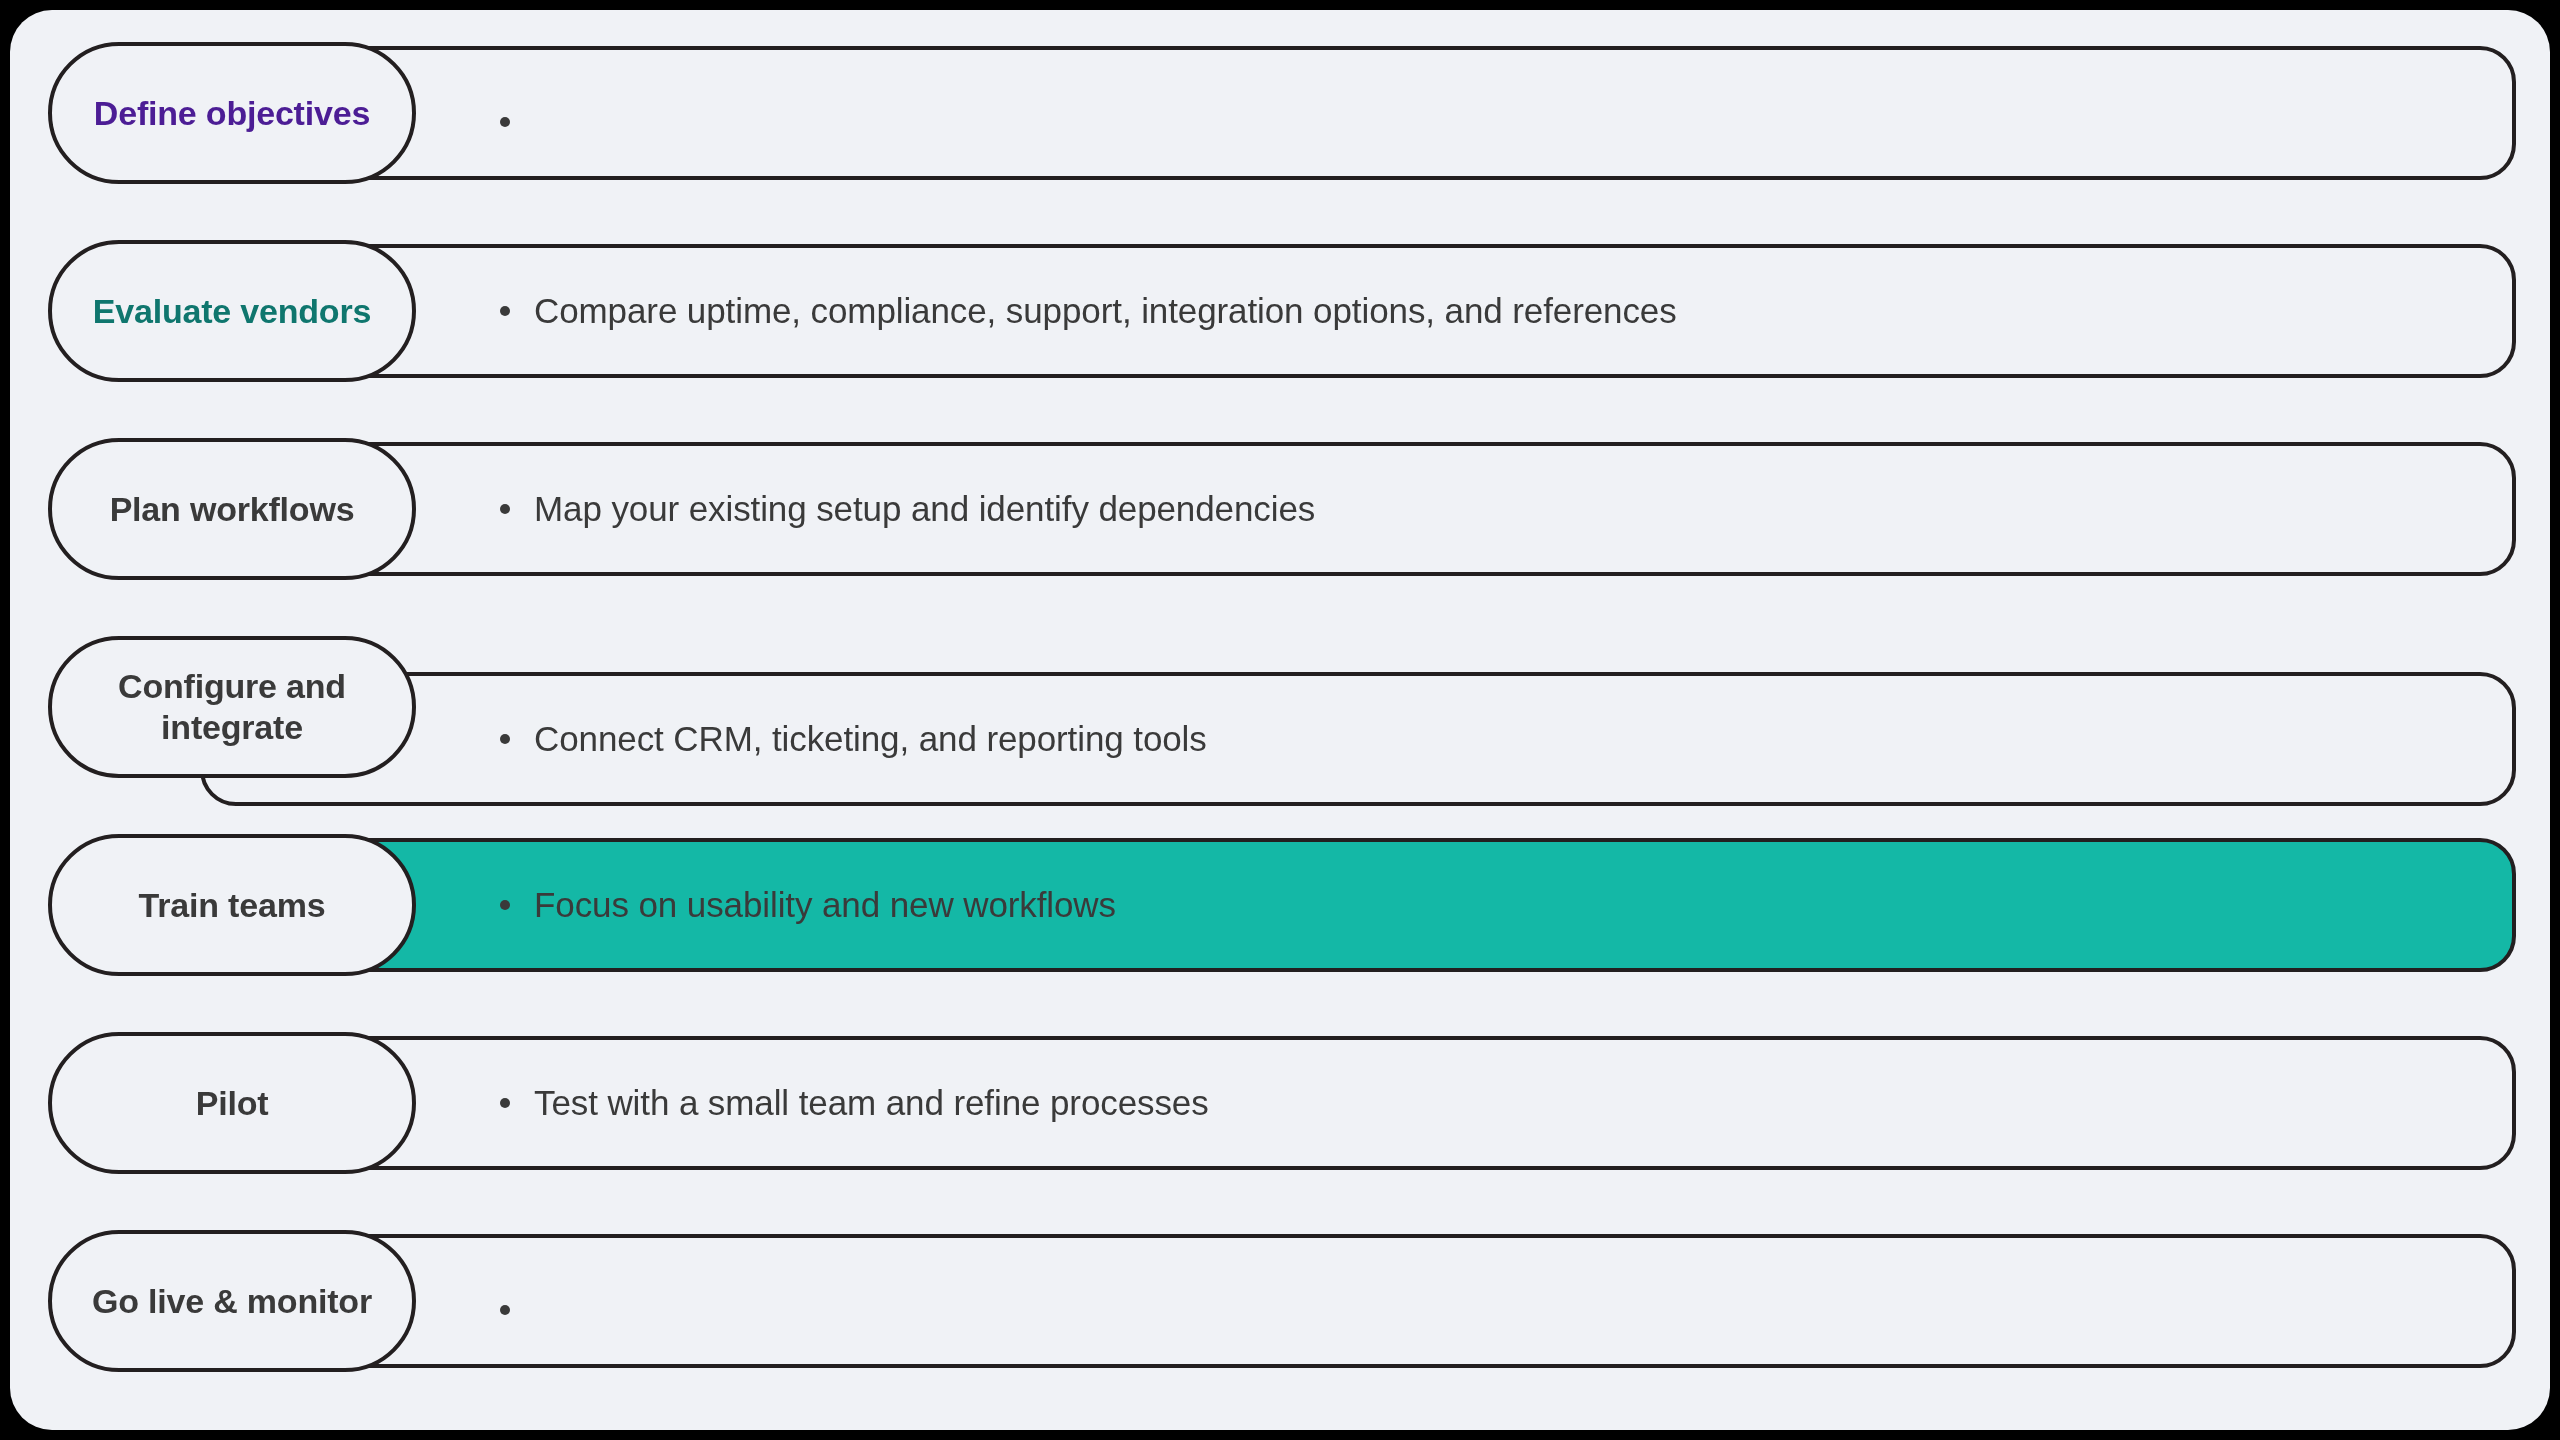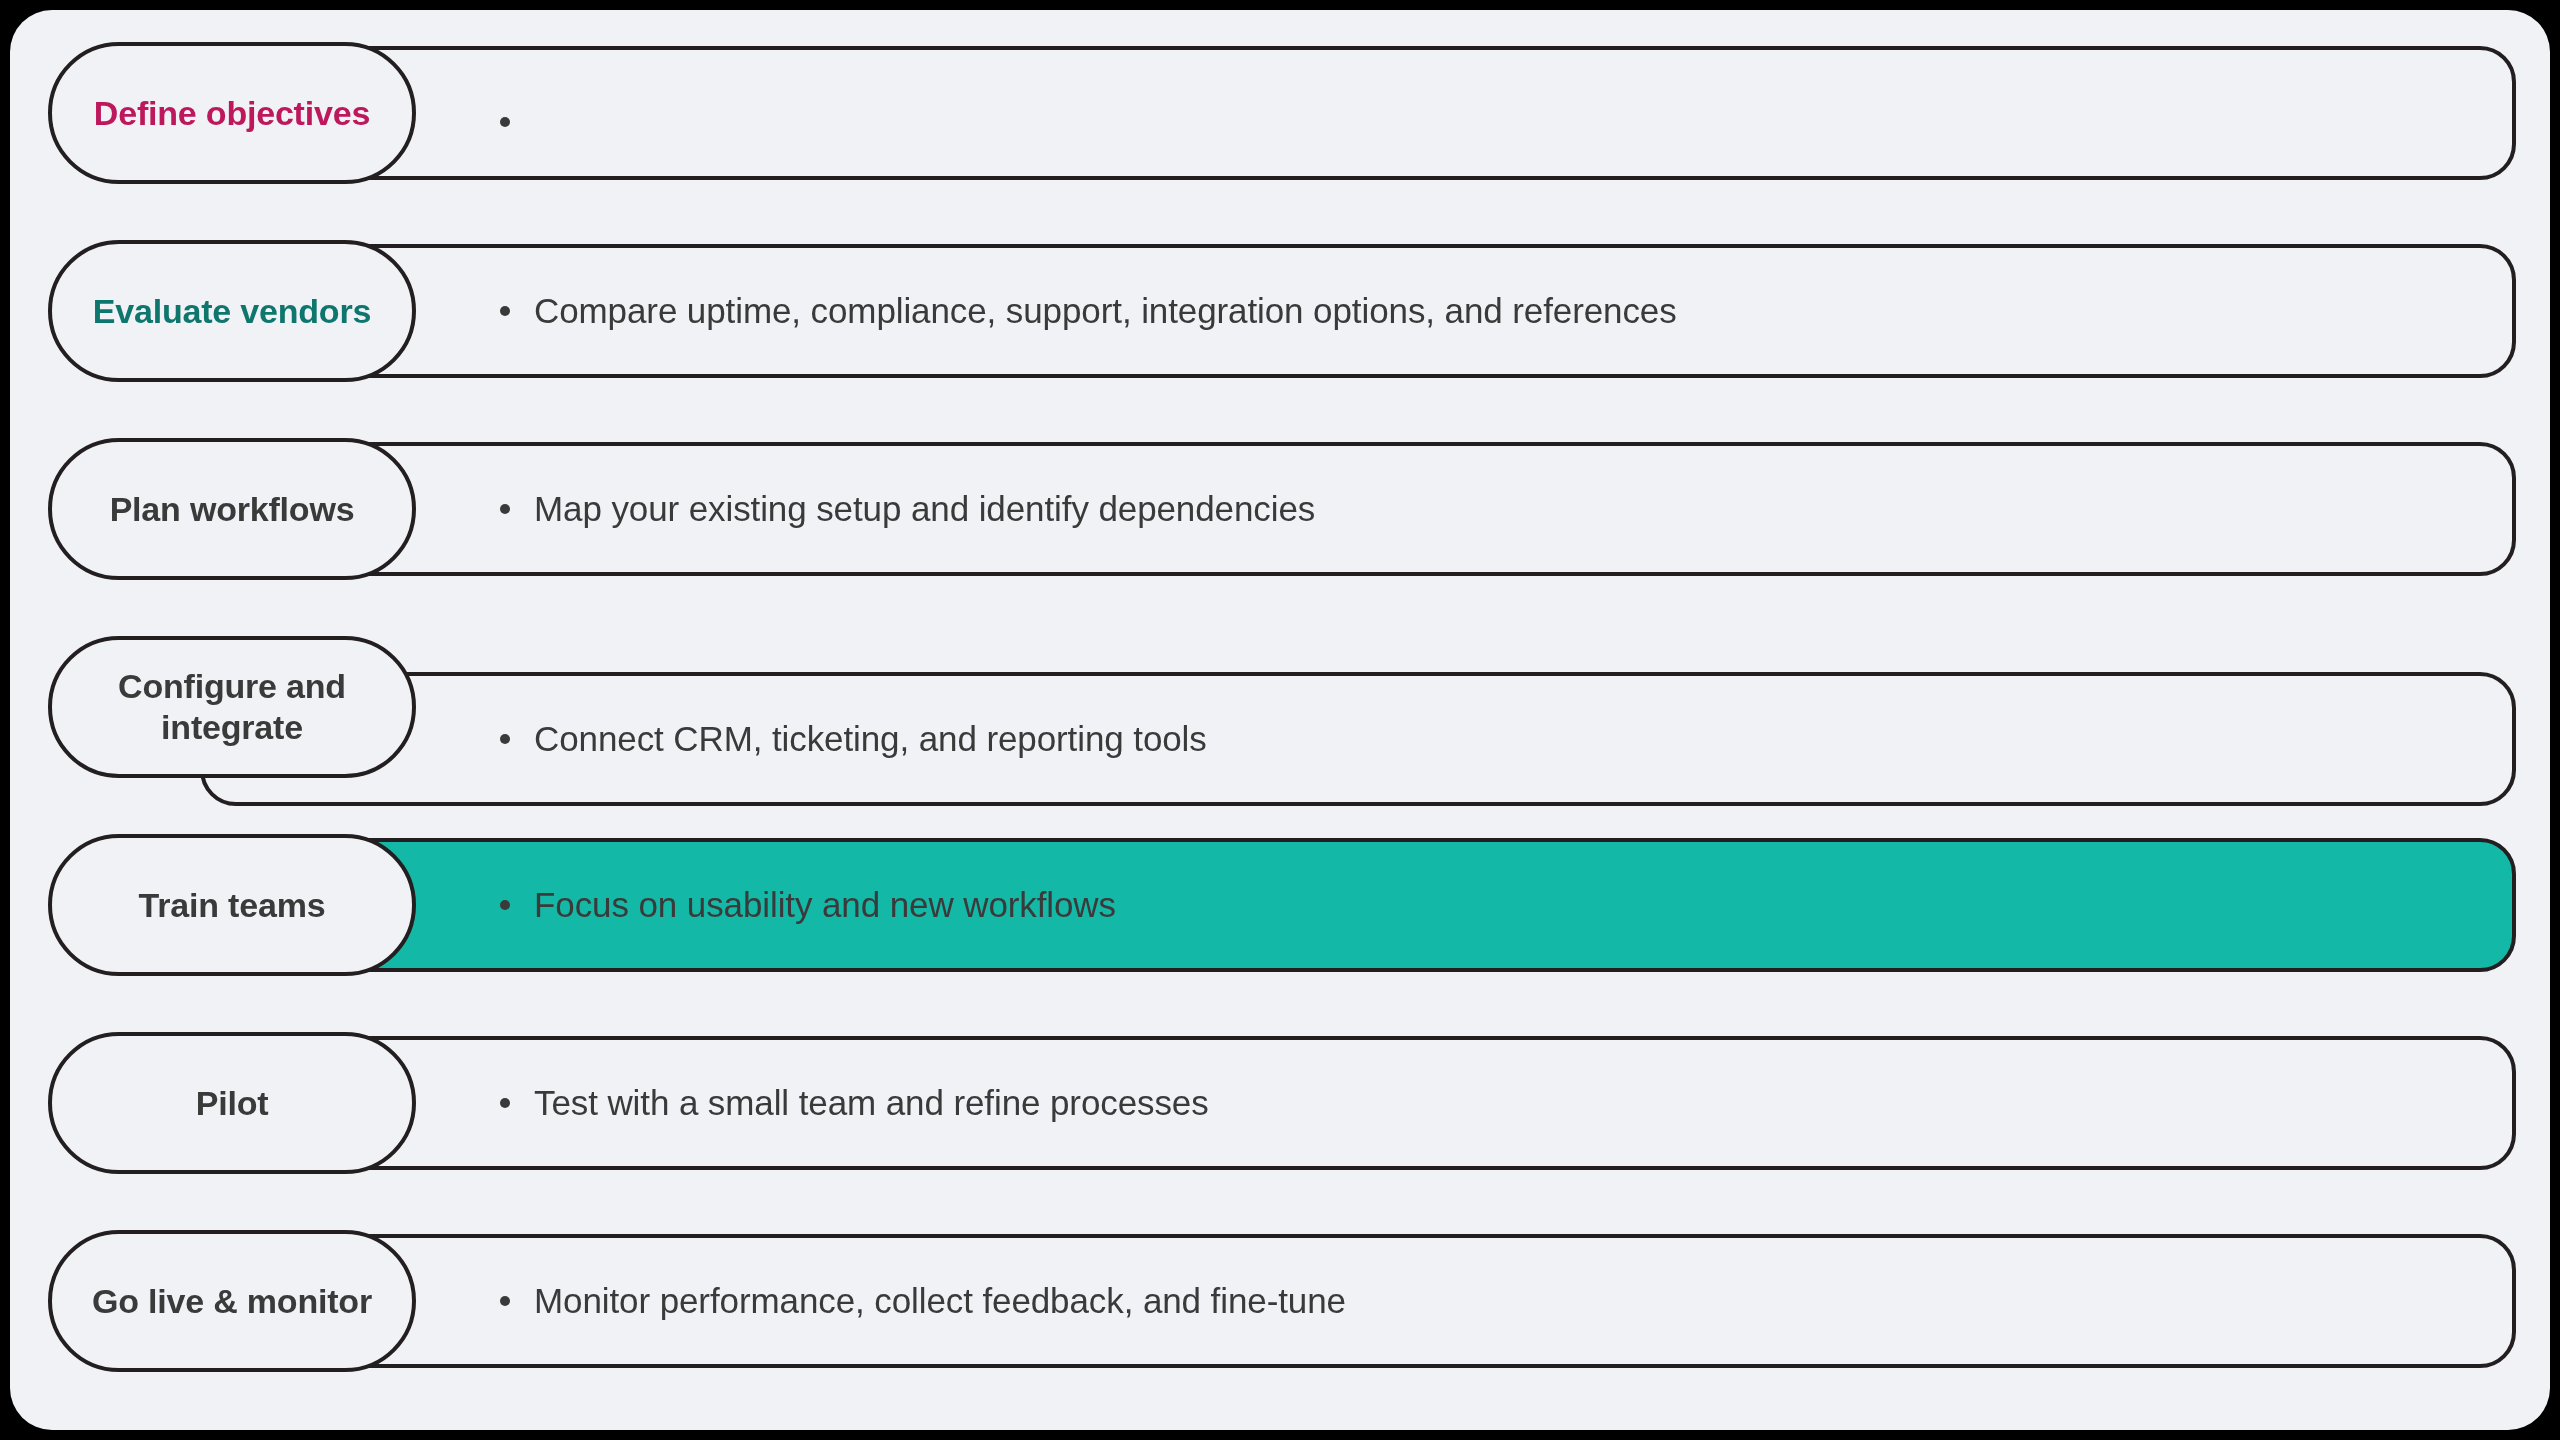--- a/index.html
+++ b/index.html
@@ -125,21 +125,21 @@
 <div id="canvas" style="background: rgb(0, 0, 0);">
   <div id="card" style="background: rgb(240, 242, 246);">
     <div id="rows">
         <div class="row" style="top: 36px;">
           <div class="detail-box" style="border-color: rgb(35, 31, 32); background: rgb(240, 242, 246);">
             <div class="detail-inner">
               <span class="bullet" style="background: rgb(58, 58, 58);"></span>
             </div>
           </div>
           <div class="label-pill" style="border-color: rgb(35, 31, 32); background: rgb(240, 242, 246);">
-            <div class="label-text" style="color: #be185d;">Define objectives</div>
+            <div class="label-text" style="color: #4c1d95;">Define objectives</div>
           </div>
         </div>
         <div class="row" style="top: 234px;">
           <div class="detail-box" style="border-color: rgb(35, 31, 32); background: rgb(240, 242, 246);">
             <div class="detail-inner">
               <span class="bullet" style="background: rgb(58, 58, 58);"></span>
               <div class="detail-text" style="color: rgb(58, 58, 58);">Compare uptime, compliance, support, integration options, and references</div>
             </div>
           </div>
           <div class="label-pill" style="border-color: rgb(35, 31, 32); background: rgb(240, 242, 246);">
@@ -187,21 +187,20 @@
             </div>
           </div>
           <div class="label-pill" style="border-color: rgb(35, 31, 32); background: rgb(240, 242, 246);">
             <div class="label-text" style="color: rgb(58, 58, 58);">Pilot</div>
           </div>
         </div>
         <div class="row" style="top: 1224px;">
           <div class="detail-box" style="border-color: rgb(35, 31, 32); background: rgb(240, 242, 246);">
             <div class="detail-inner">
               <span class="bullet" style="background: rgb(58, 58, 58);"></span>
-              <div class="detail-text" style="color: rgb(58, 58, 58);">Monitor performance, collect feedback, and fine-tune</div>
             </div>
           </div>
           <div class="label-pill" style="border-color: rgb(35, 31, 32); background: rgb(240, 242, 246);">
             <div class="label-text" style="color: rgb(58, 58, 58);">Go live &amp; monitor</div>
           </div>
         </div>
       </div>
   </div>
 </div>
 

